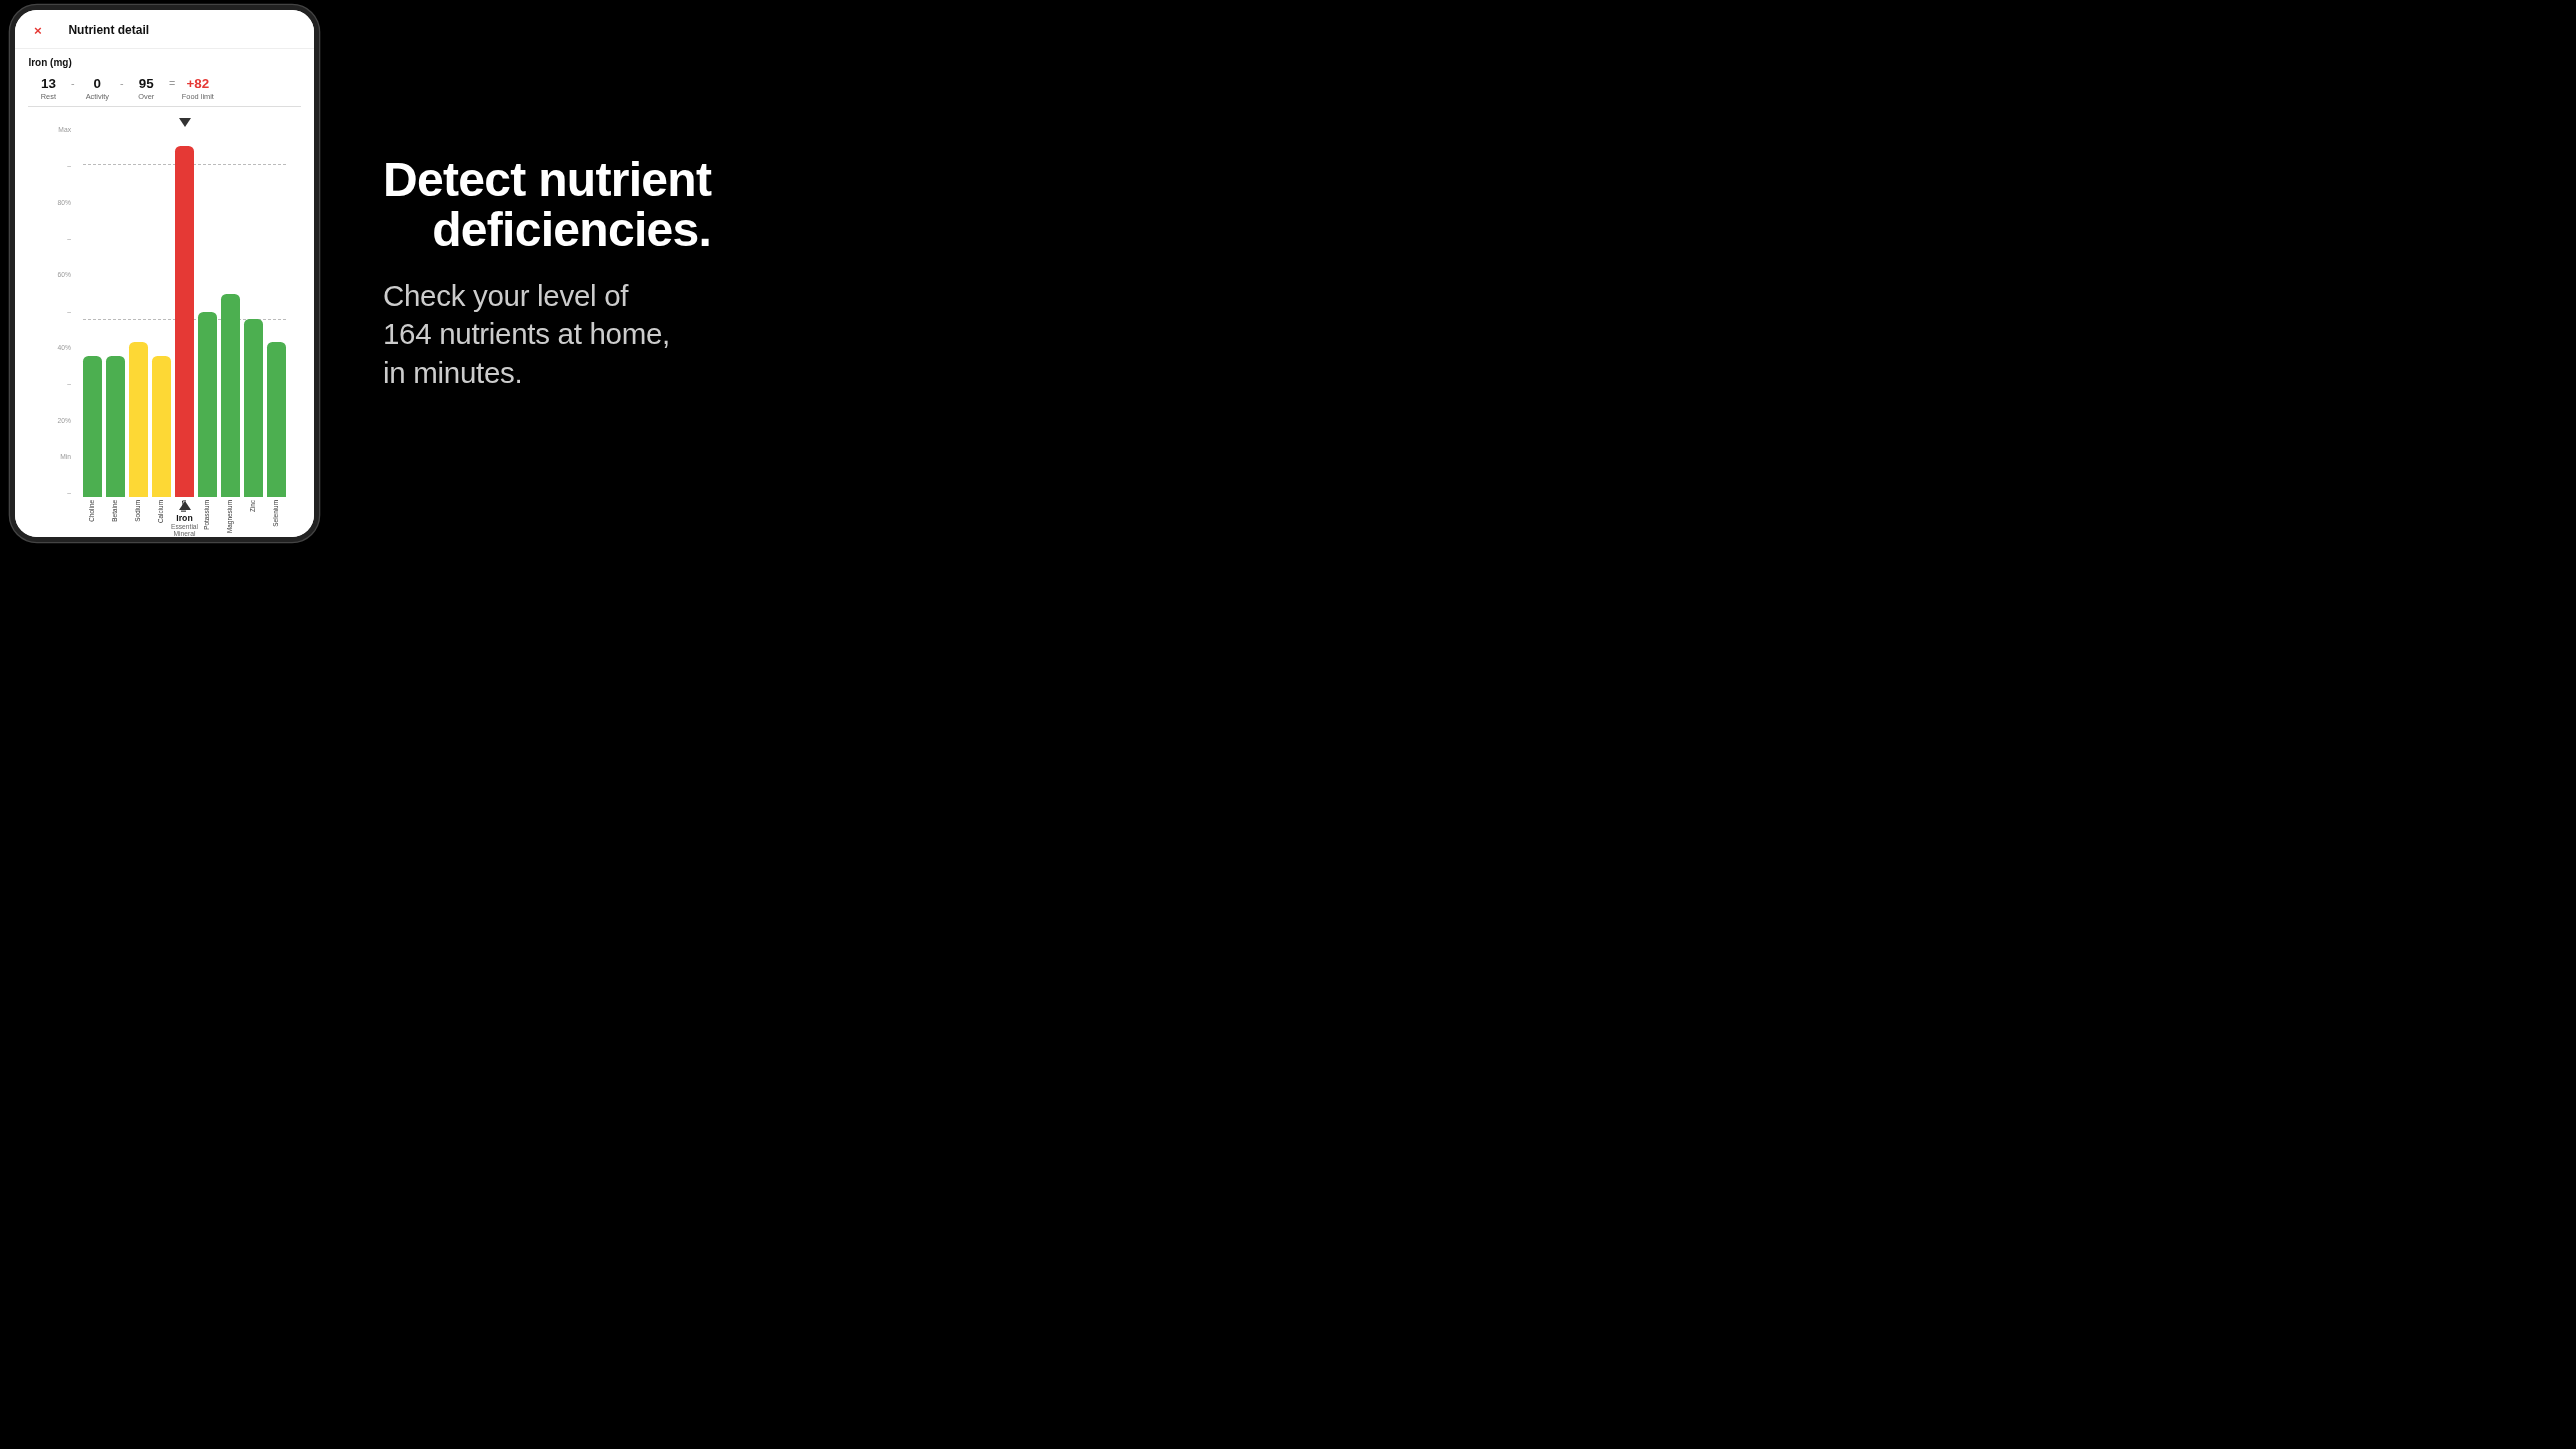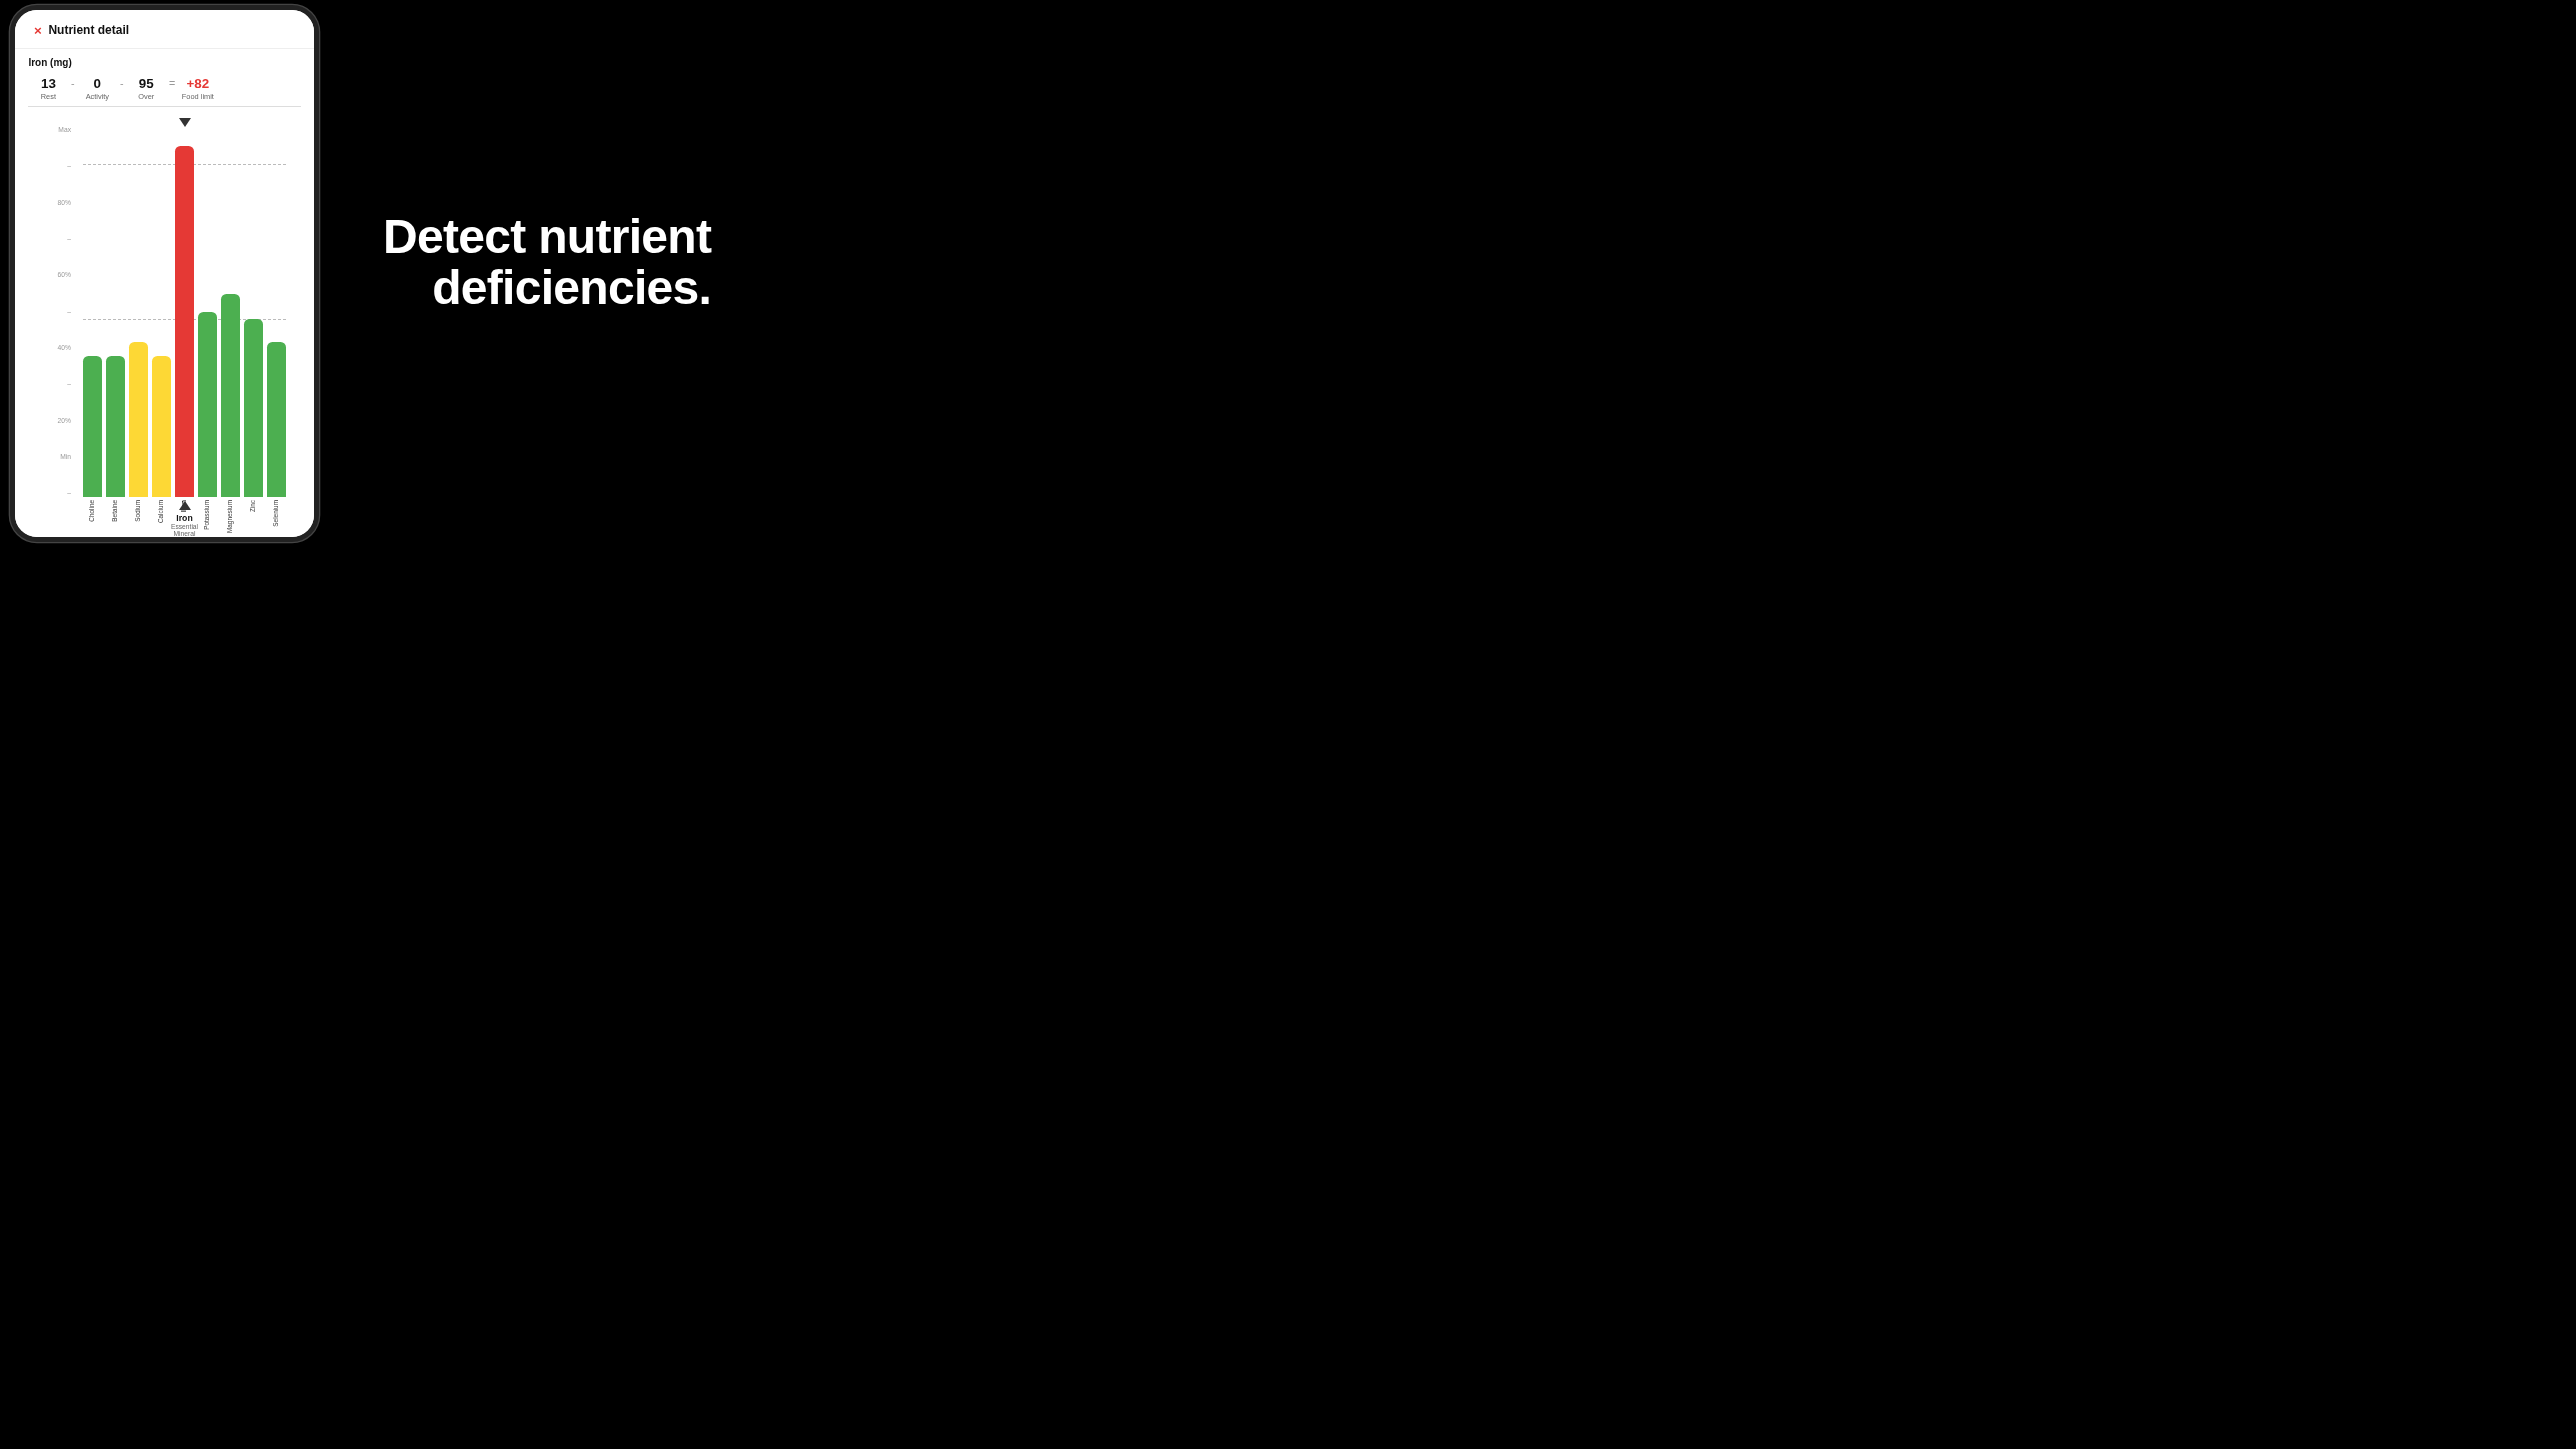--- a/index.html
+++ b/index.html
@@ -63,21 +63,21 @@
       color: #e53935;
       font-size: 13.4px;
       font-weight: bold;
       cursor: pointer;
     }
 
     .app-title {
       font-size: 12px;
       font-weight: 600;
       color: #111;
-      margin-left: 1px;
+      margin-left: 21px;
     }
 
     
     .nutrient-label {
       padding: 8px 13.4px 5.4px;
       font-size: 10px;
       font-weight: 600;
       color: #111;
       flex-shrink: 0;
     }
@@ -479,15 +479,20 @@
     </div>
   </div>
 </div>
 
 <div class="right-panel">
   <div class="right-content">
     <div class="headline">
       <span style="white-space:pre-line;">Detect nutrient
 deficiencies.</span>
     </div>
+    <div class="subtext">
+      <span style="white-space:pre-line;">Check your level of
+164 nutrients at home,
+in minutes.</span>
+    </div>
   </div>
 </div>
 
 
 </body></html>

